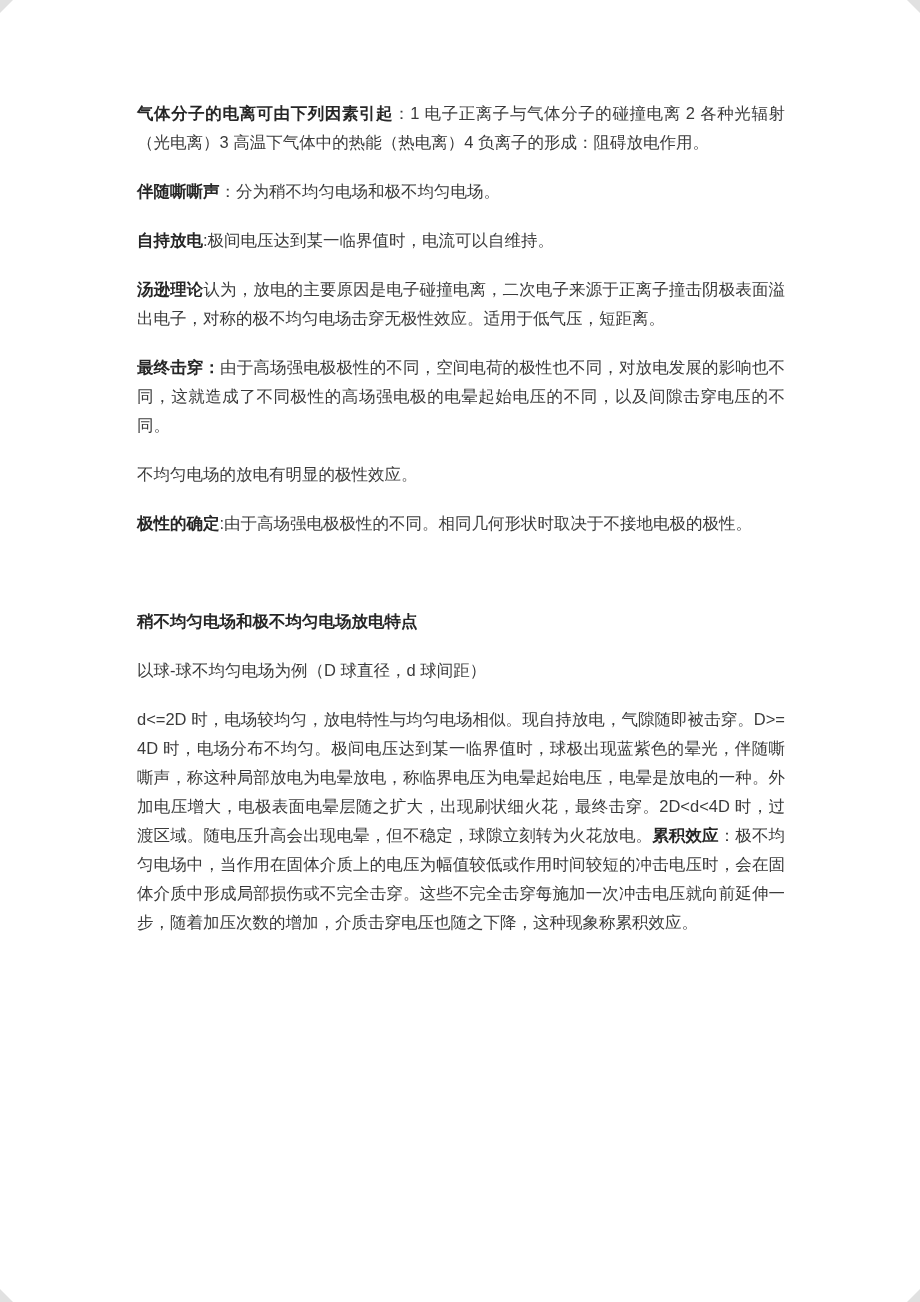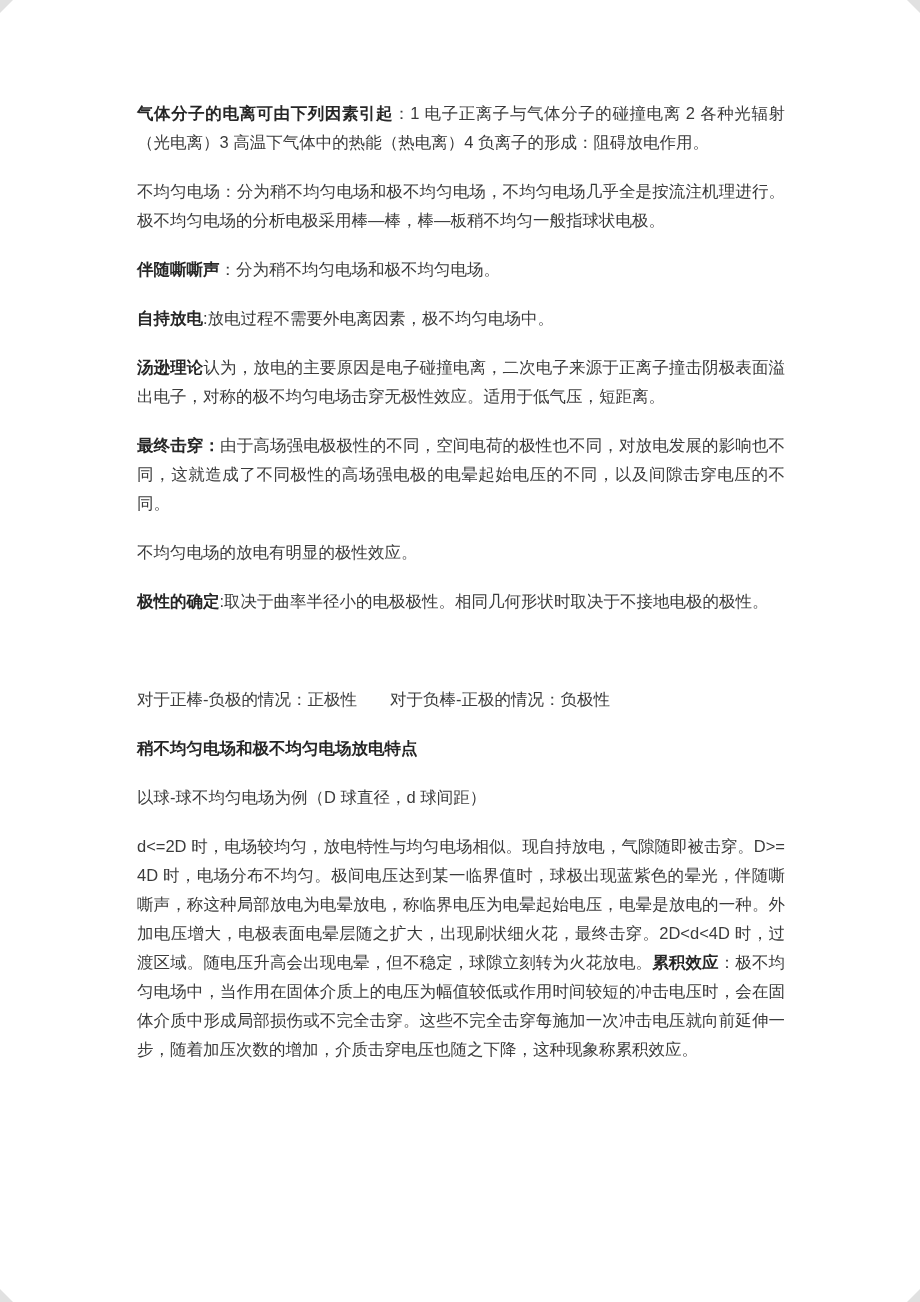--- a/index.html
+++ b/index.html
@@ -38,26 +38,24 @@
 </head>
 <body>
 
 <div id="screen">
   <div class="corner tl"></div>
   <div class="corner tr"></div>
   <div class="corner bl"></div>
   <div class="corner br"></div>
   <div class="doc-content">
       <p class="para"><span class="run bold">气体分子的电离可由下列因素引起</span><span class="run">：1 电子正离子与气体分子的碰撞电离 2 各种光辐射（光电离）3 高温下气体中的热能（热电离）4 负离子的形成：阻碍放电作用。</span></p>
-      <p class="para"><span class="run">不均匀电场：分为稍不均匀电场和极不均匀电场，不均匀电场几乎全是按流注机理进行。极不均匀电场的分析电极采用棒—棒，棒—板稍不均匀一般指球状电极。</span></p>
       <p class="para"><span class="run bold">伴随嘶嘶声</span><span class="run">：分为稍不均匀电场和极不均匀电场。</span></p>
-      <p class="para"><span class="run bold">自持放电</span><span class="run">:放电过程不需要外电离因素，极不均匀电场中。</span></p>
+      <p class="para"><span class="run bold">自持放电</span><span class="run">:极间电压达到某一临界值时，电流可以自维持。</span></p>
       <p class="para"><span class="run bold">汤逊理论</span><span class="run">认为，放电的主要原因是电子碰撞电离，二次电子来源于正离子撞击阴极表面溢出电子，对称的极不均匀电场击穿无极性效应。适用于低气压，短距离。</span></p>
       <p class="para"><span class="run bold">最终击穿：</span><span class="run">由于高场强电极极性的不同，空间电荷的极性也不同，对放电发展的影响也不同，这就造成了不同极性的高场强电极的电晕起始电压的不同，以及间隙击穿电压的不同。</span></p>
       <p class="para"><span class="run">不均匀电场的放电有明显的极性效应。</span></p>
-      <p class="para"><span class="run bold">极性的确定</span><span class="run">:取决于曲率半径小的电极极性。相同几何形状时取决于不接地电极的极性。</span></p>
+      <p class="para"><span class="run bold">极性的确定</span><span class="run">:由于高场强电极极性的不同。相同几何形状时取决于不接地电极的极性。</span></p>
       <p class="para empty"></p>
-      <p class="para"><span class="run">对于正棒-负极的情况：正极性　　对于负棒-正极的情况：负极性</span></p>
       <p class="para heading"><span class="run bold">稍不均匀电场和极不均匀电场放电特点</span></p>
       <p class="para"><span class="run">以球-球不均匀电场为例（D 球直径，d 球间距）</span></p>
       <p class="para"><span class="run">d&lt;=2D 时，电场较均匀，放电特性与均匀电场相似。现自持放电，气隙随即被击穿。D&gt;=4D 时，电场分布不均匀。极间电压达到某一临界值时，球极出现蓝紫色的晕光，伴随嘶嘶声，称这种局部放电为电晕放电，称临界电压为电晕起始电压，电晕是放电的一种。外加电压增大，电极表面电晕层随之扩大，出现刷状细火花，最终击穿。2D&lt;d&lt;4D 时，过渡区域。随电压升高会出现电晕，但不稳定，球隙立刻转为火花放电。</span><span class="run bold">累积效应</span><span class="run">：极不均匀电场中，当作用在固体介质上的电压为幅值较低或作用时间较短的冲击电压时，会在固体介质中形成局部损伤或不完全击穿。这些不完全击穿每施加一次冲击电压就向前延伸一步，随着加压次数的增加，介质击穿电压也随之下降，这种现象称累积效应。</span></p>
     </div>
 </div>
 
 </body></html>

